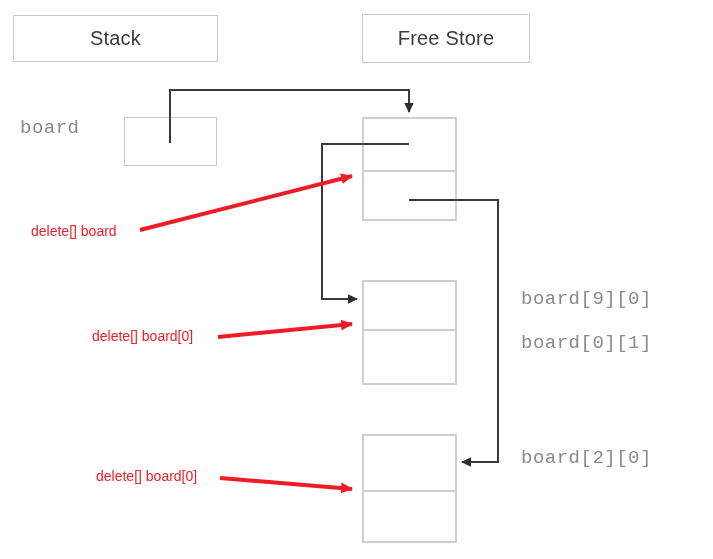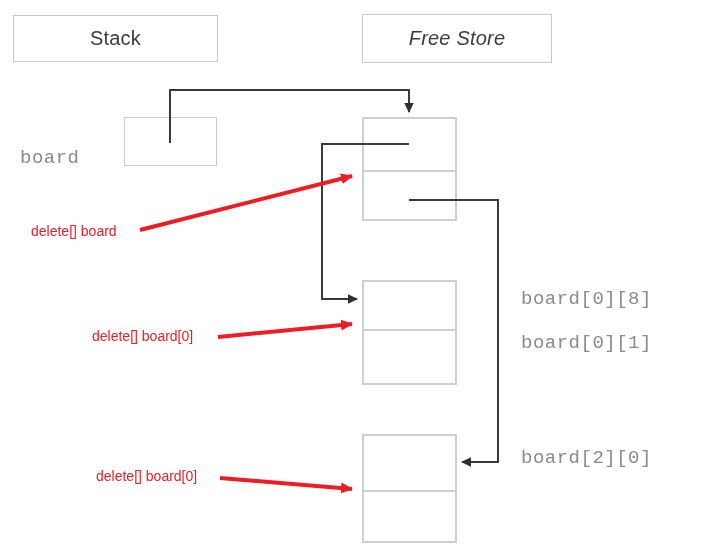--- a/index.html
+++ b/index.html
@@ -27,32 +27,32 @@
     box-sizing: border-box;
     display: flex;
     align-items: center;
     justify-content: center;
     color: #3b3b3b;
     font-family: "Liberation Sans", sans-serif;
     font-size: 20px;
     letter-spacing: 0.2px;
   }
   #hdr-stack { left: 13px;  top: 15px; width: 205px; height: 47px; }
-  #hdr-free  { left: 362px; top: 14px; width: 190px; height: 49px; font-style: italic; }
+  #hdr-free  { left: 362px; top: 14px; width: 168px; height: 49px; }
 
   
   .mono-label {
     position: absolute;
     font-family: "Liberation Mono", "DejaVu Sans Mono", monospace;
     font-size: 19px;
     color: #8a8a8a;
     white-space: pre;
     letter-spacing: 0.5px;
   }
-  #lbl-board     { left: 20px;  top: 147px; text-align: right; }
+  #lbl-board     { left: 20px;  top: 117px; text-align: right; }
   #lbl-b0        { left: 521px; top: 130px; }
   #lbl-b1        { left: 521px; top: 182px; }
   #lbl-b00       { left: 521px; top: 288px; }
   #lbl-b01       { left: 521px; top: 332px; }
   #lbl-b10       { left: 521px; top: 447px; }
   #lbl-b11       { left: 521px; top: 504px; }
 
   
   .cell-box {
     position: absolute;
@@ -115,21 +115,21 @@
   </div>
 
   <div class="cell-box" id="box-board0">
     <div class="divider" style="top:47px;"></div>
   </div>
 
   <div class="cell-box" id="box-board1">
     <div class="divider" style="top:54px;"></div>
   </div>
 
-  <div class="mono-label" id="lbl-b00">board[0][8]</div>
+  <div class="mono-label" id="lbl-b00">board[9][0]</div>
   <div class="mono-label" id="lbl-b01">board[0][1]</div>
   <div class="mono-label" id="lbl-b10">board[2][0]</div>
 
   <svg id="wires" viewBox="0 0 713 559">
     <defs>
       <marker id="ah-black" markerWidth="11" markerHeight="11" refX="9" refY="5.5" orient="auto" markerUnits="userSpaceOnUse">
         <path d="M0,0.8 L10,5.5 L0,10.2 Z" fill="#2f2f2f"></path>
       </marker>
       <marker id="ah-red" markerWidth="13" markerHeight="13" refX="11" refY="6.5" orient="auto" markerUnits="userSpaceOnUse">
         <path d="M0,1 L12,6.5 L0,12 Z" fill="#ee1c25"></path>

